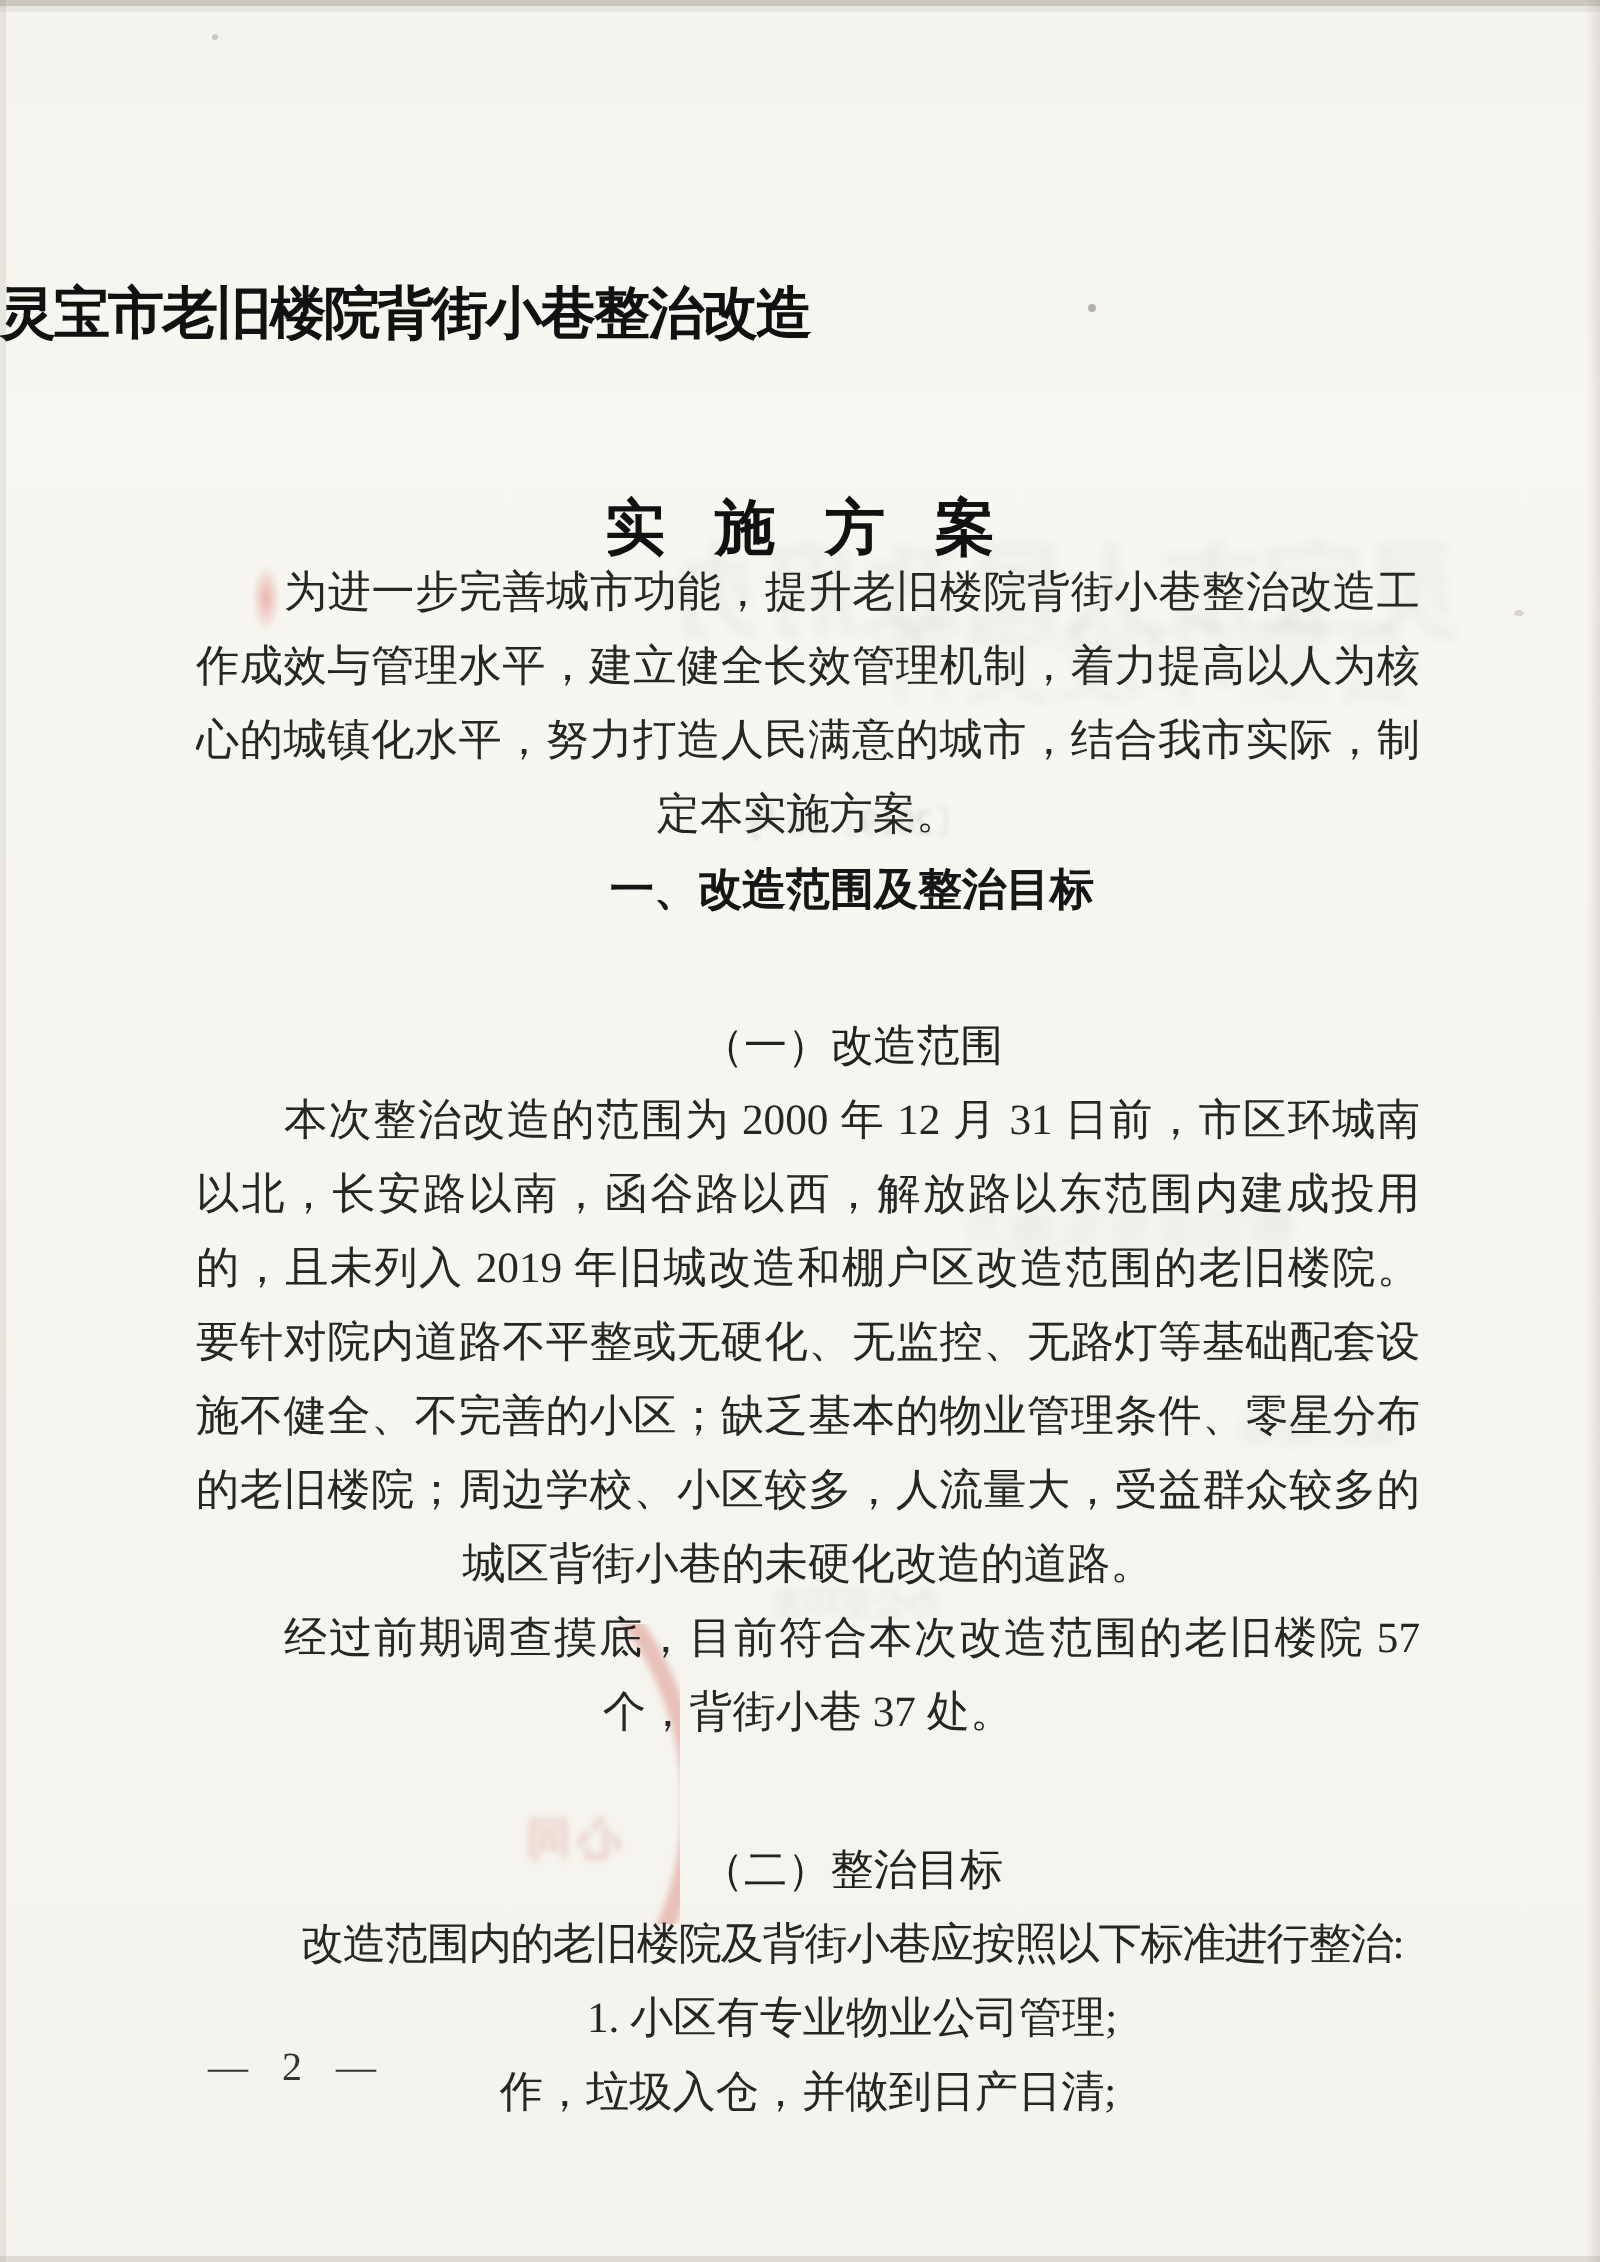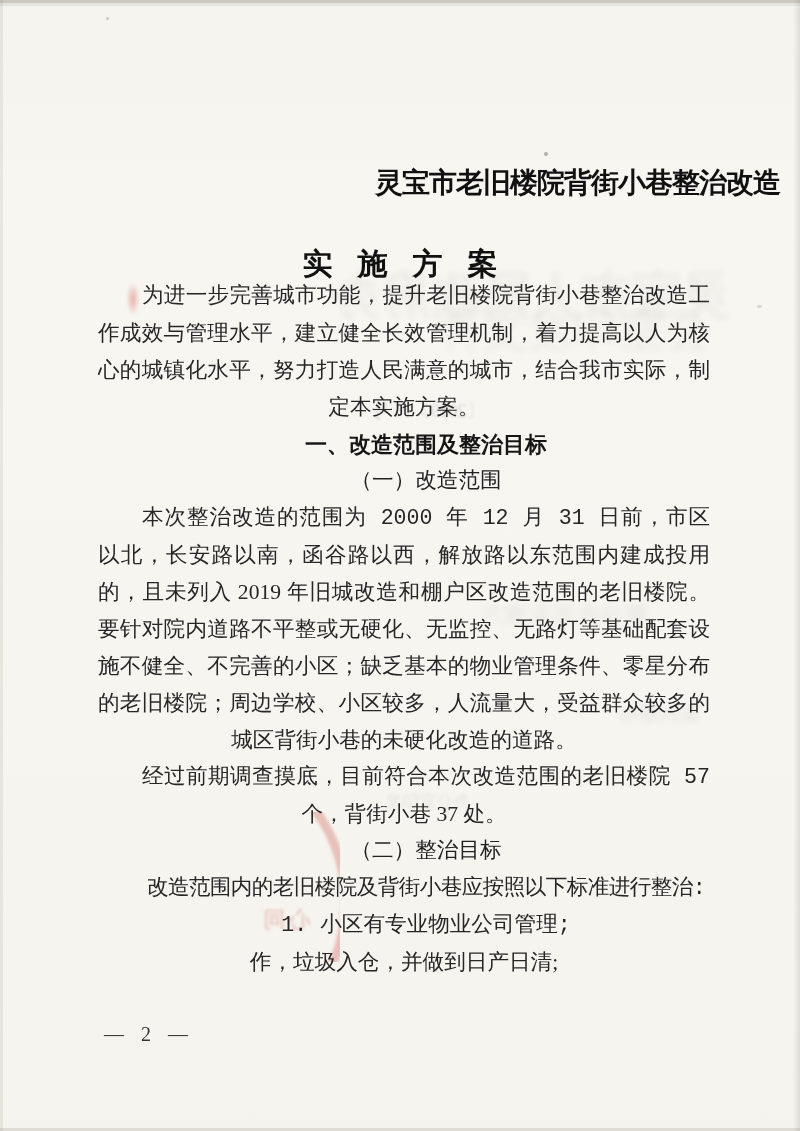--- a/index.html
+++ b/index.html
@@ -17,22 +17,22 @@
   }
   
   .edge-top{position:absolute;left:0;top:0;width:800px;height:3px;background:#a8a49d;opacity:.55;}
   .edge-top2{position:absolute;left:0;top:3px;width:800px;height:3px;background:#d8d5ce;opacity:.45;}
   .edge-bottom{position:absolute;left:0;bottom:0;width:800px;height:3px;background:#c8c5be;opacity:.5;}
   .edge-right{position:absolute;right:0;top:0;width:7px;height:1131px;background:linear-gradient(90deg,rgba(0,0,0,0),rgba(120,115,105,.18));}
   .edge-left{position:absolute;left:0;top:0;width:3px;height:1131px;background:rgba(120,115,105,.12);}
 
   
   .title1{
-    position:absolute;left:0;top:164px;width:780px;
-    text-align:right;
+    position:absolute;left:0;top:138px;width:780px;
+    text-align:left;
     font-family:"Liberation Sans", sans-serif;
     font-weight:900;
     font-size:28px;letter-spacing:-1px;
     color:#111;
   }
   .title2{
     position:absolute;left:0;top:204px;width:800px;
     text-align:center;
     font-family:"Liberation Sans", sans-serif;
     font-weight:900;
@@ -46,26 +46,26 @@
   .doc-body{
     position:absolute;left:98px;top:278px;width:612px;
     font-size:21.6px;color:#262626;
   }
   .ln{
     height:37px;line-height:37px;
     white-space:nowrap;
     text-align:center;
   }
   .just{white-space:normal;text-align:justify;text-align-last:justify;overflow:hidden;}
-  .ind{text-indent:44px;font-family:Liberation Mono, monospace;}
+  .ind{text-indent:44px;}
   .hd{
     font-family:Liberation Serif, serif;
     font-weight:700;color:#161616;font-size:22px;
   }
-  .kai{color:#222;}
+  .kai{color:#222;margin-top:42px;}
   .tight{letter-spacing:-0.6px;}
 
   .footer{
     position:absolute;left:104px;top:1022px;
     font-size:20px;color:#333;letter-spacing:6px;
     line-height:24px;
   }
 
   
   .bleed{

